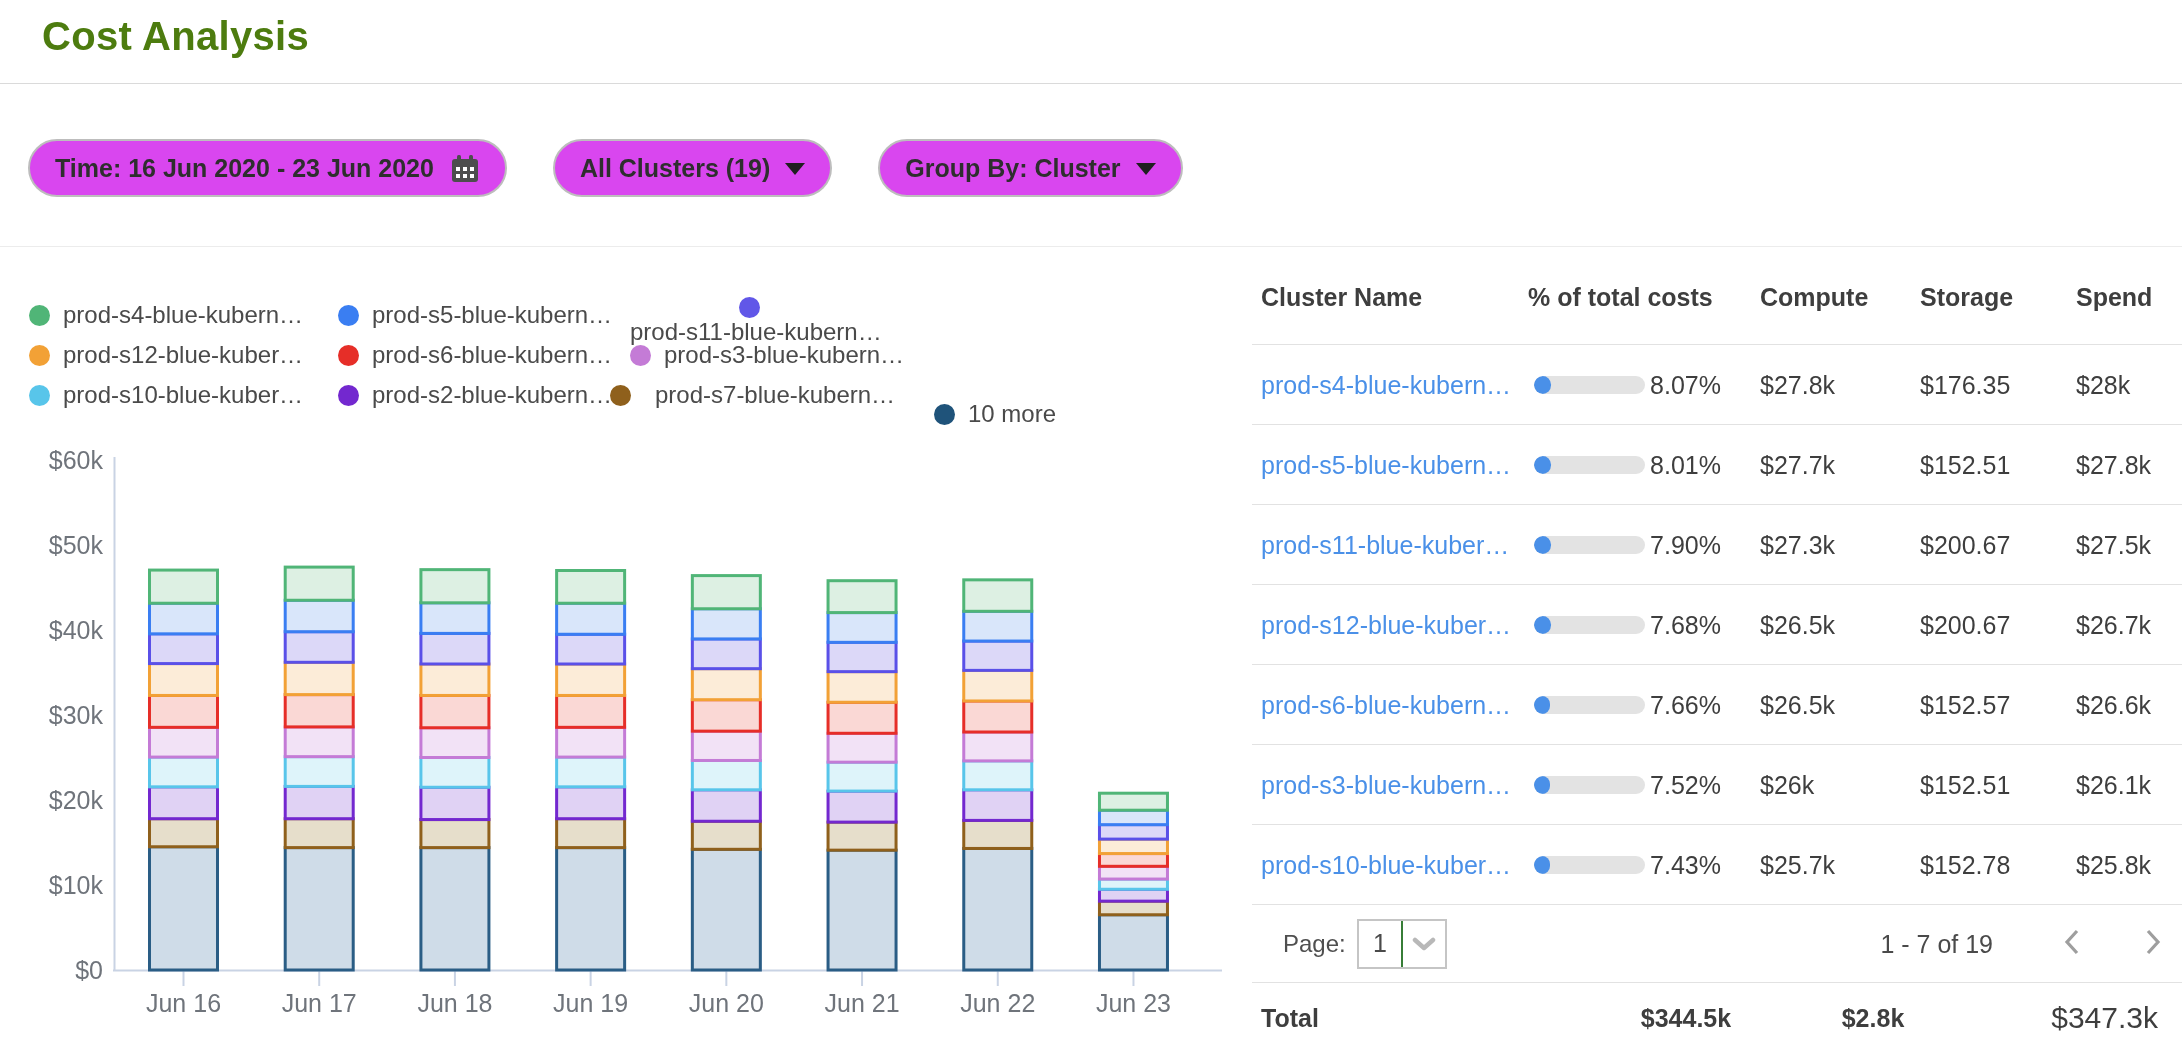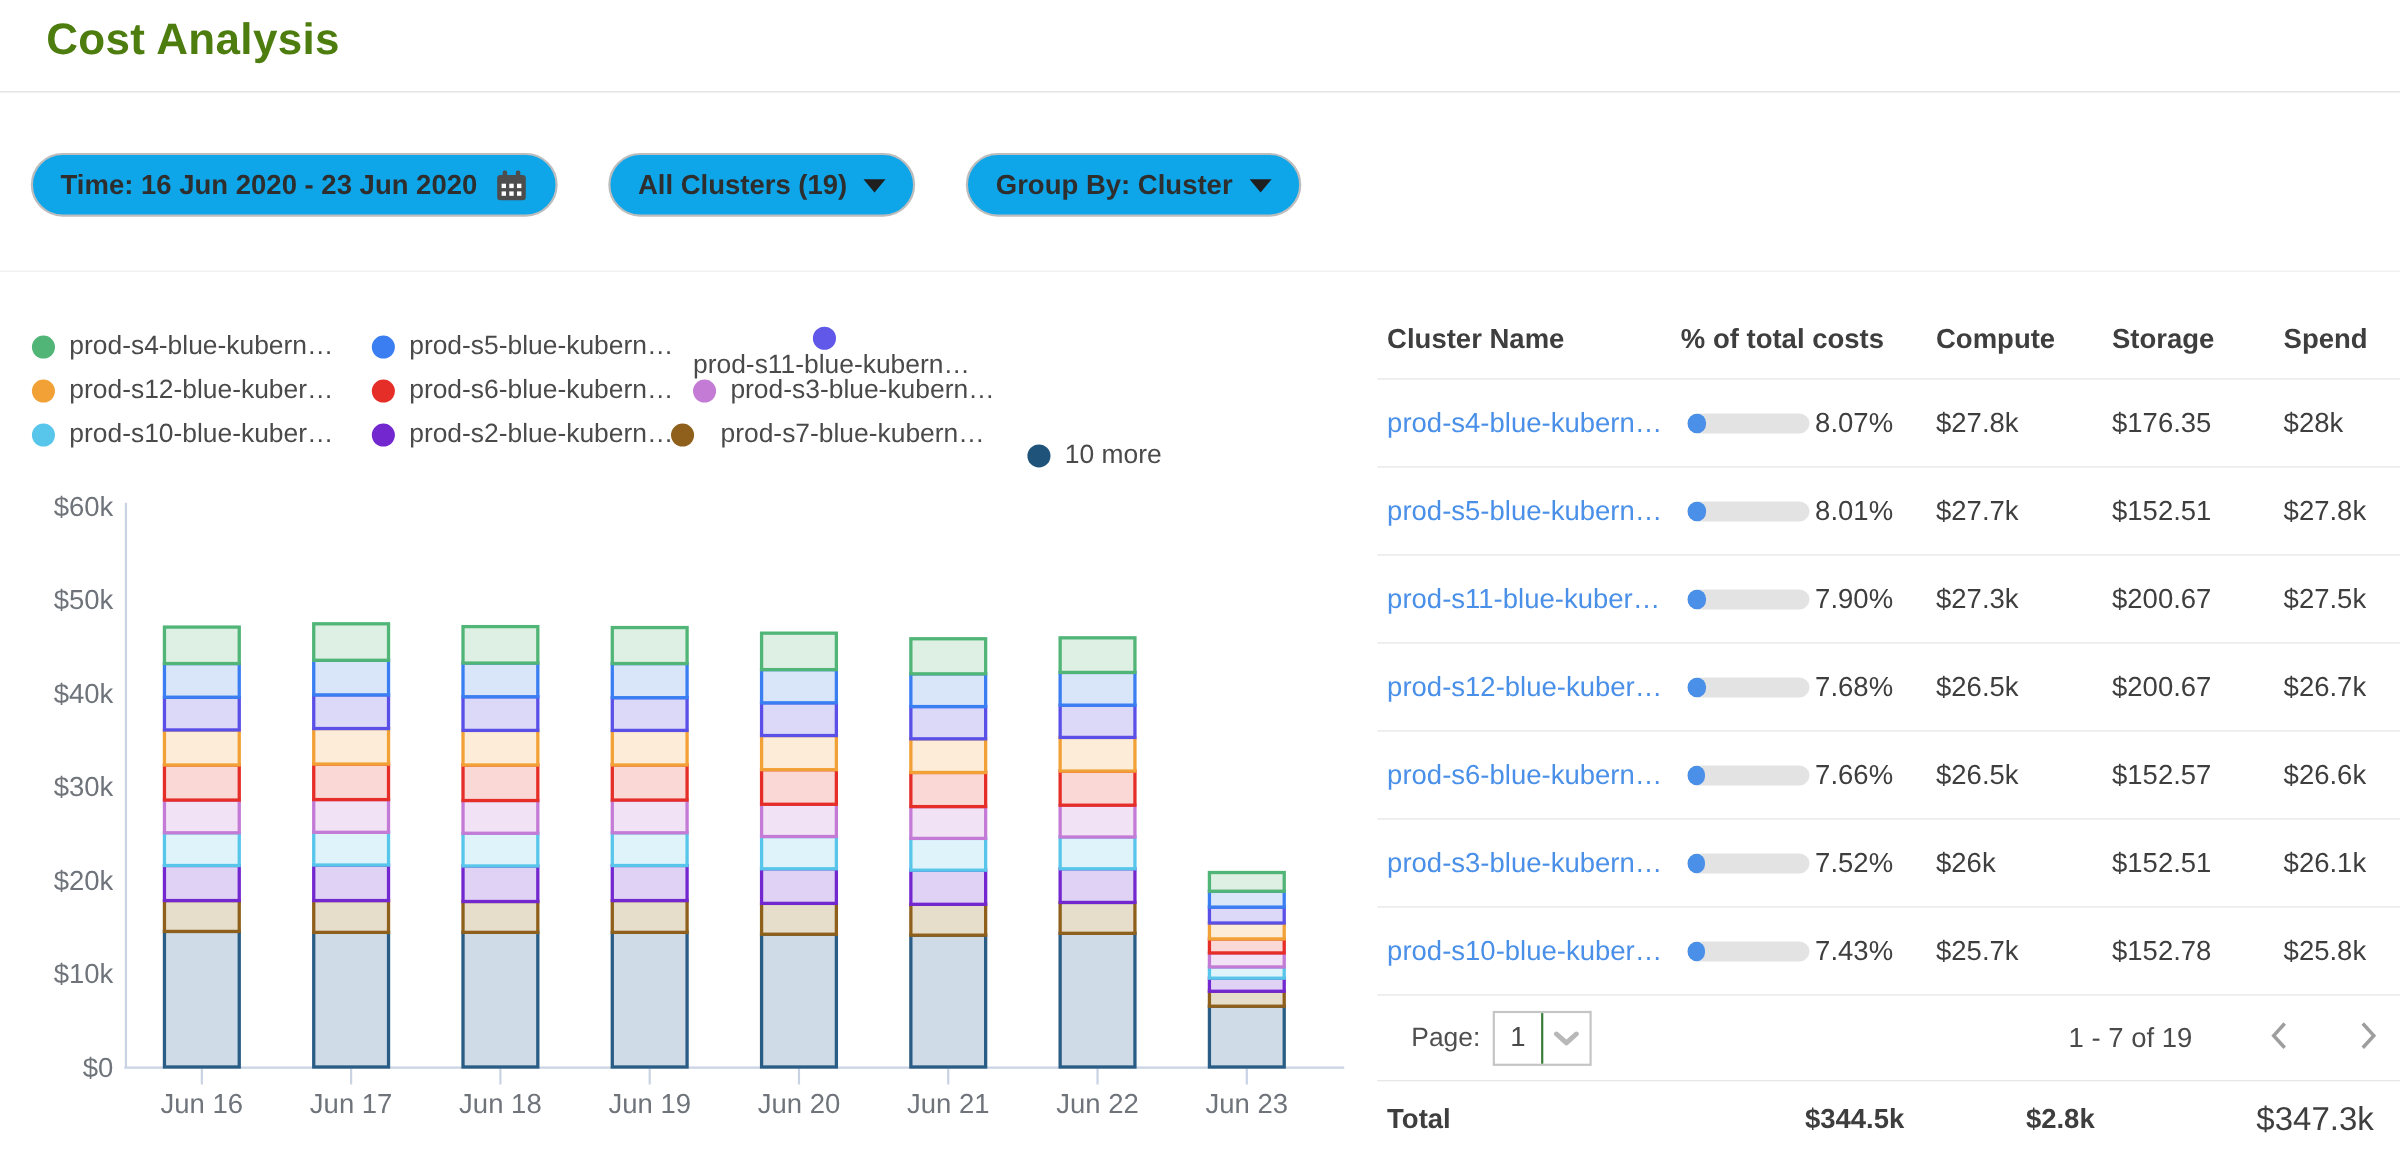--- a/index.html
+++ b/index.html
@@ -2,33 +2,33 @@
 <html><head>
 <meta charset="utf-8">
 <style>
   html,body{margin:0;padding:0;}
   body{width:2182px;height:1052px;background:#fff;font-family:"Liberation Sans",sans-serif;color:#3f3f3f;position:relative;overflow:hidden;}
   .abs{position:absolute;}
   .page-title{left:42px;top:14px;font-size:40px;font-weight:700;color:#4d7c0f;letter-spacing:.3px;}
   .hr{left:0;right:0;height:1px;background:#dadada;}
   .hr2{background:#ececec;}
   .filters{left:28px;top:139px;display:flex;gap:46px;height:58px;}
-  .pill{display:flex;align-items:center;gap:15px;padding:0 25px;border:2px solid #bdbdbd;border-radius:31px;font-size:25px;font-weight:700;color:#2e2e2e;background:#0ea5e9;box-sizing:border-box;}
+  .pill{display:flex;align-items:center;gap:15px;padding:0 25px;border:2px solid #bdbdbd;border-radius:31px;font-size:25px;font-weight:700;color:#2e2e2e;background:#d946ef;box-sizing:border-box;}
   .caret{width:0;height:0;border-left:10px solid transparent;border-right:10px solid transparent;border-top:12px solid #1f1f1f;margin-top:2px;}
   
   .lg-item{position:absolute;display:flex;align-items:center;height:36px;}
   .lg-dot{width:21px;height:21px;border-radius:50%;margin-right:13px;flex:none;}
   .lg-label{font-size:24px;color:#4a4a4a;white-space:nowrap;}
   
   .table{left:1252px;top:250px;width:930px;bottom:0;}
   .trow{position:relative;width:930px;box-sizing:border-box;}
   .thead{height:95px;border-bottom:1px solid #e2e2e2;}
   .tr{height:80px;border-bottom:1px solid #e2e2e2;}
   .cell{position:absolute;top:50%;transform:translateY(-50%);font-size:25px;color:#3e3e3e;white-space:nowrap;}
-  .th{font-weight:700;color:#3e3e3e;margin-top:12px;}
+  .th{font-weight:700;color:#3e3e3e;}
   .c-name{left:9px;}
   .c-pcth{left:276px;}
   .c-bar{left:282px;width:111px;height:18px;border-radius:9px;background:#e3e3e3;overflow:hidden;}
   .c-bar i{display:block;height:18px;border-radius:9px;background:#4a90e8;}
   .c-pct{left:369px;width:100px;text-align:right;}
   .c-compute{left:508px;}
   .c-storage{left:668px;}
   .c-spend{left:824px;}
   .link{color:#4a90e8;}
   .pagerow{height:78px;border-bottom:1px solid #e2e2e2;}

